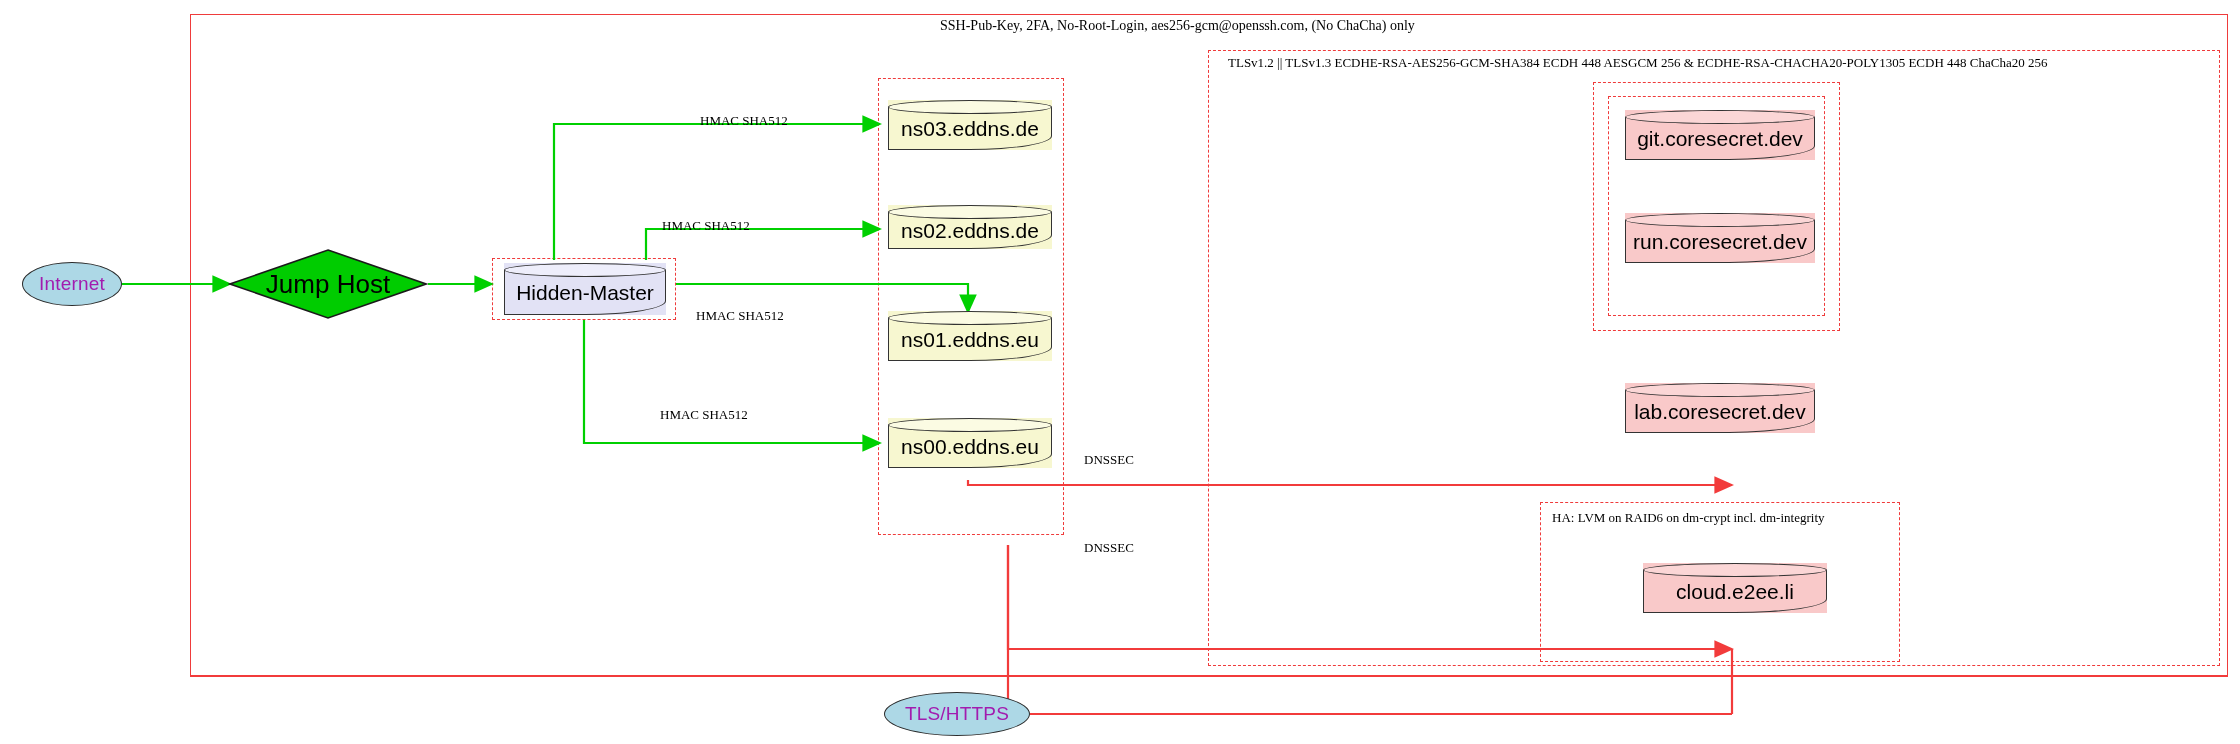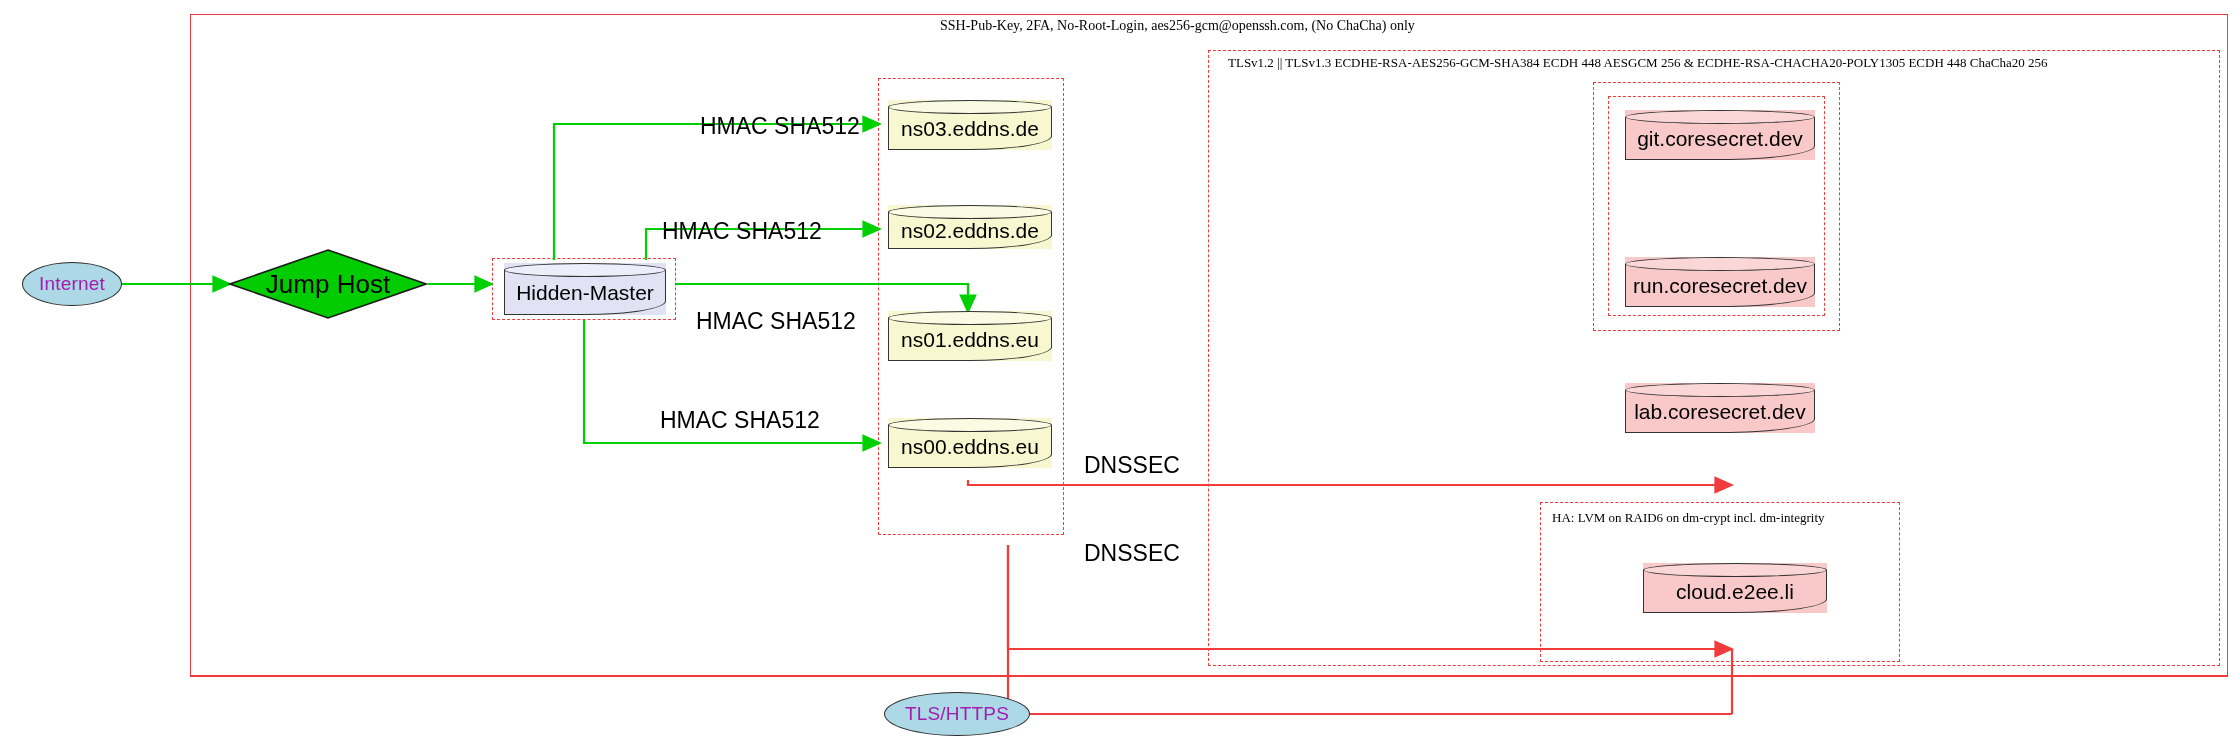--- a/index.html
+++ b/index.html
@@ -37,21 +37,21 @@
   .cyl-lav .cap{background:#eeeefb;}
   .cyl-pink{background:#f9c9c9;}
   .cyl-pink .cap{background:#fbd6d6;}
 
   
   .cluster{position:absolute;box-sizing:border-box;border:1.6px dashed #ef3b3b;}
   .cluster.solid{border-style:solid;}
 
   
   .lbl{position:absolute;color:#000;white-space:nowrap;}
-  .lbl-edge{font-size:23px;font-family:Liberation Sans, sans-serif;}
+  .lbl-edge{font-size:13px;font-family:Liberation Serif, serif;}
   .lbl-serif{font-family:"Liberation Serif",serif;font-size:14px;}
   .lbl-serif-sm{font-family:"Liberation Serif",serif;font-size:13px;}
 </style>
 </head>
 <body>
 
 <div class="canvas">
 
   <div class="cluster solid" style="left:190px;top:14px;width:2038px;height:662px;"></div>
 
@@ -136,21 +136,21 @@
     <div class="cap"></div>
     <div class="txt">ns00.eddns.eu</div>
   </div>
 
   <div class="cyl cyl-pink" style="left:1625px;top:110px;width:190px;height:50px;">
     <div class="body"></div>
     <div class="cap"></div>
     <div class="txt">git.coresecret.dev</div>
   </div>
 
-  <div class="cyl cyl-pink" style="left:1625px;top:213px;width:190px;height:50px;margin-top:44px;">
+  <div class="cyl cyl-pink" style="left:1625px;top:213px;width:190px;height:50px;">
     <div class="body"></div>
     <div class="cap"></div>
     <div class="txt">run.coresecret.dev</div>
   </div>
 
   <div class="cyl cyl-pink" style="left:1625px;top:383px;width:190px;height:50px;">
     <div class="body"></div>
     <div class="cap"></div>
     <div class="txt">lab.coresecret.dev</div>
   </div>

